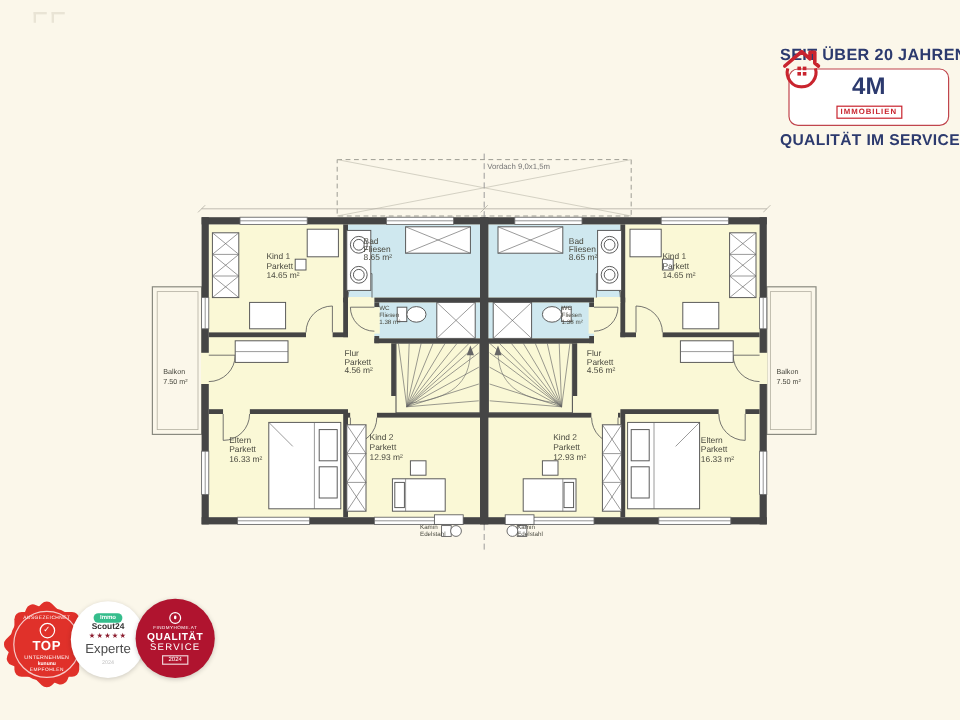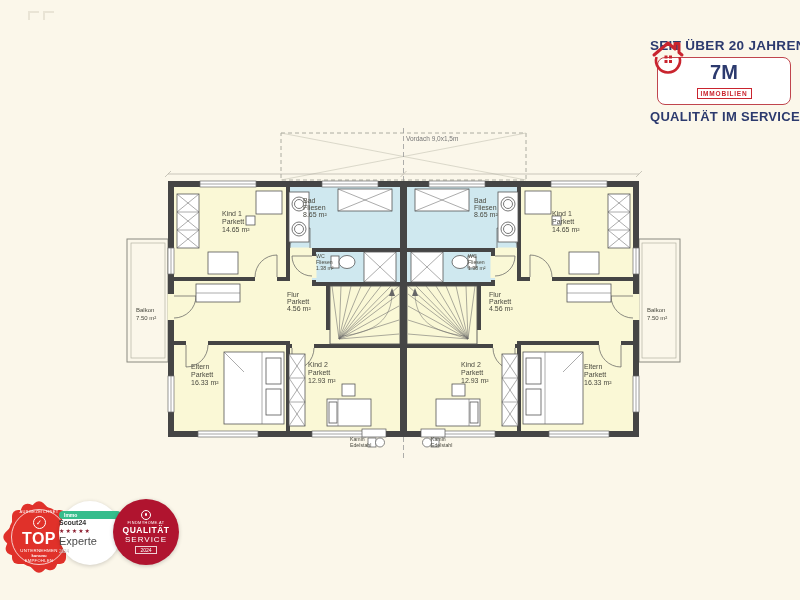--- a/index.html
+++ b/index.html
@@ -33,26 +33,26 @@
   .burst i{position:absolute;inset:8px;background:#e0312a;border-radius:6px;display:block;}
   .burst i:nth-child(2){transform:rotate(22deg);}
   .burst i:nth-child(3){transform:rotate(45deg);}
   .burst .disc{position:absolute;inset:4px;background:#e0312a;border-radius:50%;}
   .burst .ring{position:absolute;inset:7px;border:1px solid rgba(255,255,255,.75);border-radius:50%;}
   .burst .content{position:absolute;inset:0;display:flex;flex-direction:column;align-items:center;
                   justify-content:center;color:#fff;line-height:1.15;}
   .b-arc{font-size:4px;letter-spacing:.4px;}
   .b-check{width:11px;height:11px;border:1.4px solid #fff;border-radius:50%;font-size:7px;
            line-height:11px;text-align:center;margin:1px 0;}
-  .b-top{font-size:16px;font-weight:800;letter-spacing:.5px;}
+  .b-top{font-size:11px;font-weight:800;letter-spacing:.5px;}
   .b-unt{font-size:4.4px;letter-spacing:.3px;}
   .b-kun{font-size:4.2px;font-weight:bold;margin-top:1px;}
 
   .scout{position:absolute;left:57px;top:3px;width:62px;height:64px;background:#fff;border-radius:50%;
-         box-shadow:0 1px 4px rgba(0,0,0,.18);display:flex;flex-direction:column;
+         box-shadow:0 1px 4px rgba(0,0,0,.18);display:flex;flex-direction:column;align-items:center;
          justify-content:center;line-height:1.2;}
   .s-pill{background:#35bd8c;color:#fff;font-size:5px;font-weight:bold;padding:1px 5px;border-radius:4px;}
   .s-name{font-size:7px;font-weight:bold;color:#333;}
   .s-stars{font-size:6px;color:#8c1d2f;letter-spacing:1px;}
   .s-label{font-size:11px;color:#4a4a4a;}
   .s-year{font-size:4.5px;color:#c2c2c2;margin-top:1px;}
 
   .fmh{position:absolute;left:111px;top:1px;width:66px;height:66px;background:#b0142f;border-radius:50%;
        box-shadow:0 1px 4px rgba(0,0,0,.2);display:flex;flex-direction:column;align-items:center;
        justify-content:center;color:#fff;line-height:1.2;}
@@ -269,21 +269,21 @@
         <path d="M4,17 L18,5 L25,11 V5.5 H29 V14.5 L32,17" fill="none" stroke="#c9242e" stroke-width="3" stroke-linejoin="round" stroke-linecap="round"></path>
         <path d="M6.5,19 A12,12 0 1 0 29.5,19" fill="none" stroke="#c9242e" stroke-width="2.6"></path>
         <g fill="#c9242e">
           <rect x="14.5" y="17.5" width="3" height="3"></rect>
             <rect x="19" y="17.5" width="3" height="3"></rect>
           <rect x="14.5" y="22" width="3" height="3"></rect>
             <rect x="19" y="22" width="3" height="3"></rect>
         </g>
       </svg>
       <div>
-        <div class="logo-4m">7M</div>
+        <div class="logo-4m">4M</div>
         <div class="logo-sub">IMMOBILIEN</div>
       </div>
     </div>
     <div class="tagline bottom">QUALITÄT IM SERVICE</div>
   </div>
 
 
   <div class="badges">
     <div class="burst">
       <i></i>

